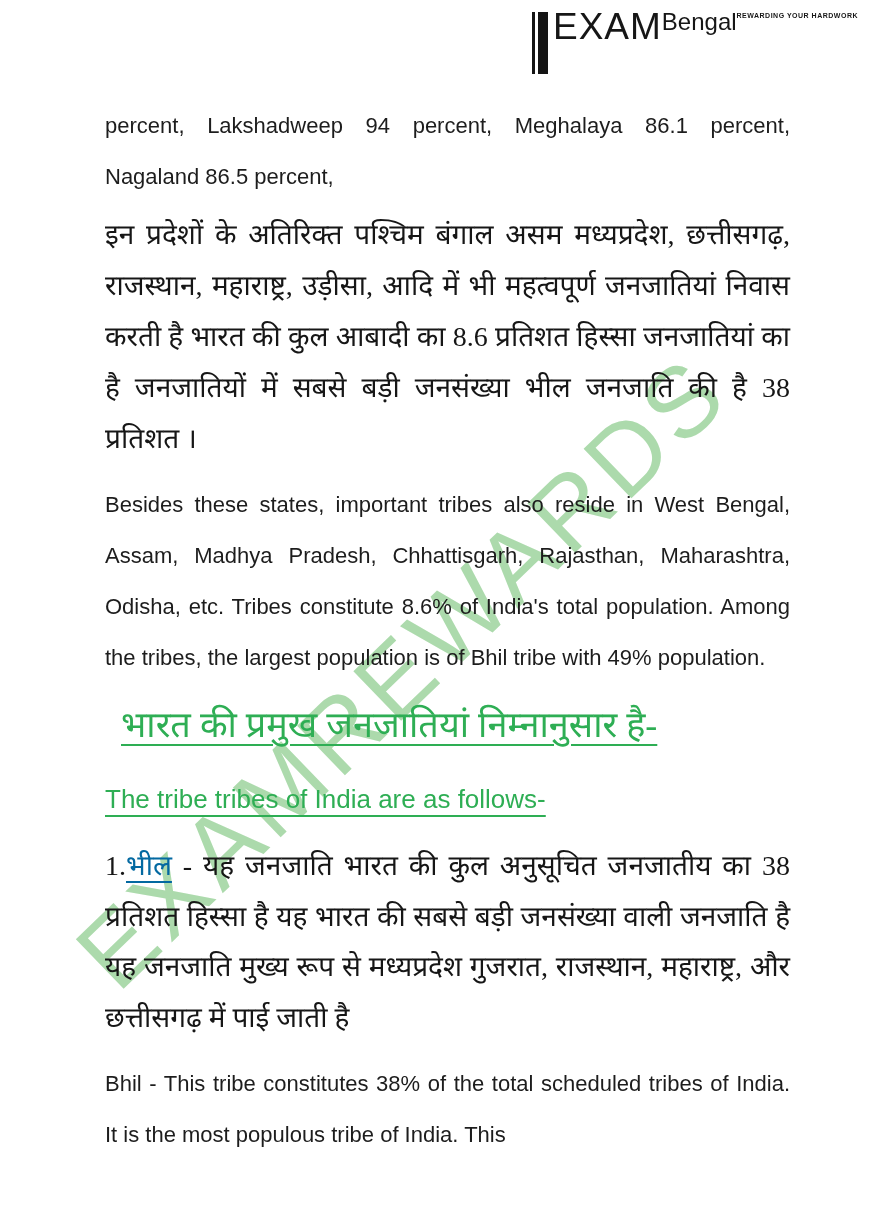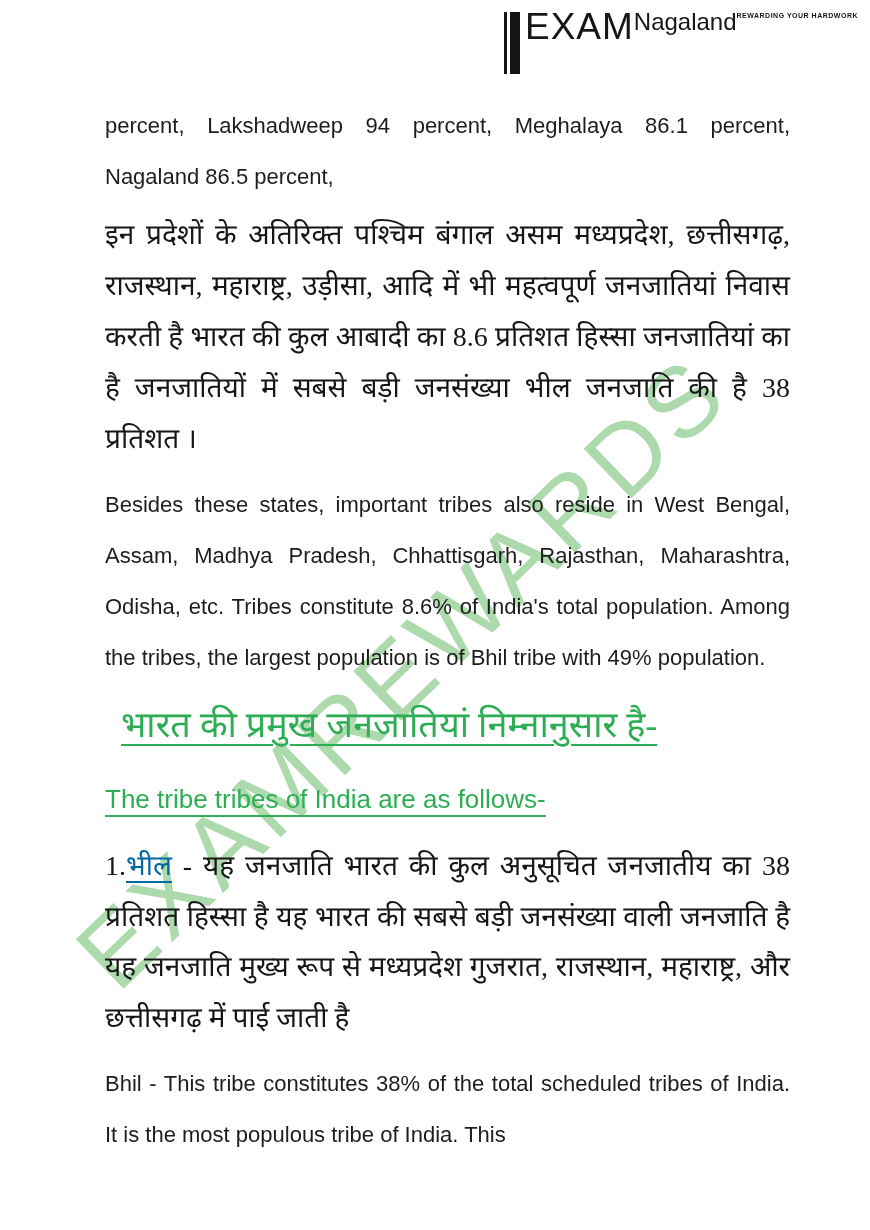--- a/index.html
+++ b/index.html
@@ -109,21 +109,21 @@
 
 <div class="watermark">EXAMREWARDS</div>
 
 <div class="logo">
   <div class="logo-bars">
     <div class="logo-bar-thin"></div>
     <div class="logo-bar-thick"></div>
   </div>
   <div class="logo-text">
     <span class="logo-title">EXAM</span>
-    <span class="logo-subtitle">Nagaland</span>
+    <span class="logo-subtitle">Bengal</span>
     <span class="logo-tagline">REWARDING YOUR HARDWORK</span>
   </div>
 </div>
 
 <div class="content">
 
   <p class="en-para">percent, Lakshadweep 94 percent, Meghalaya 86.1 percent, Nagaland 86.5 percent,</p>
 
   <p class="hi-para">इन प्रदेशों के अतिरिक्त पश्चिम बंगाल असम मध्यप्रदेश, छत्तीसगढ़, राजस्थान, महाराष्ट्र, उड़ीसा, आदि में भी महत्वपूर्ण जनजातियां निवास करती है भारत की कुल आबादी का 8.6 प्रतिशत हिस्सा जनजातियां का है जनजातियों में सबसे बड़ी जनसंख्या भील जनजाति की है 38 प्रतिशत ।</p>
 

